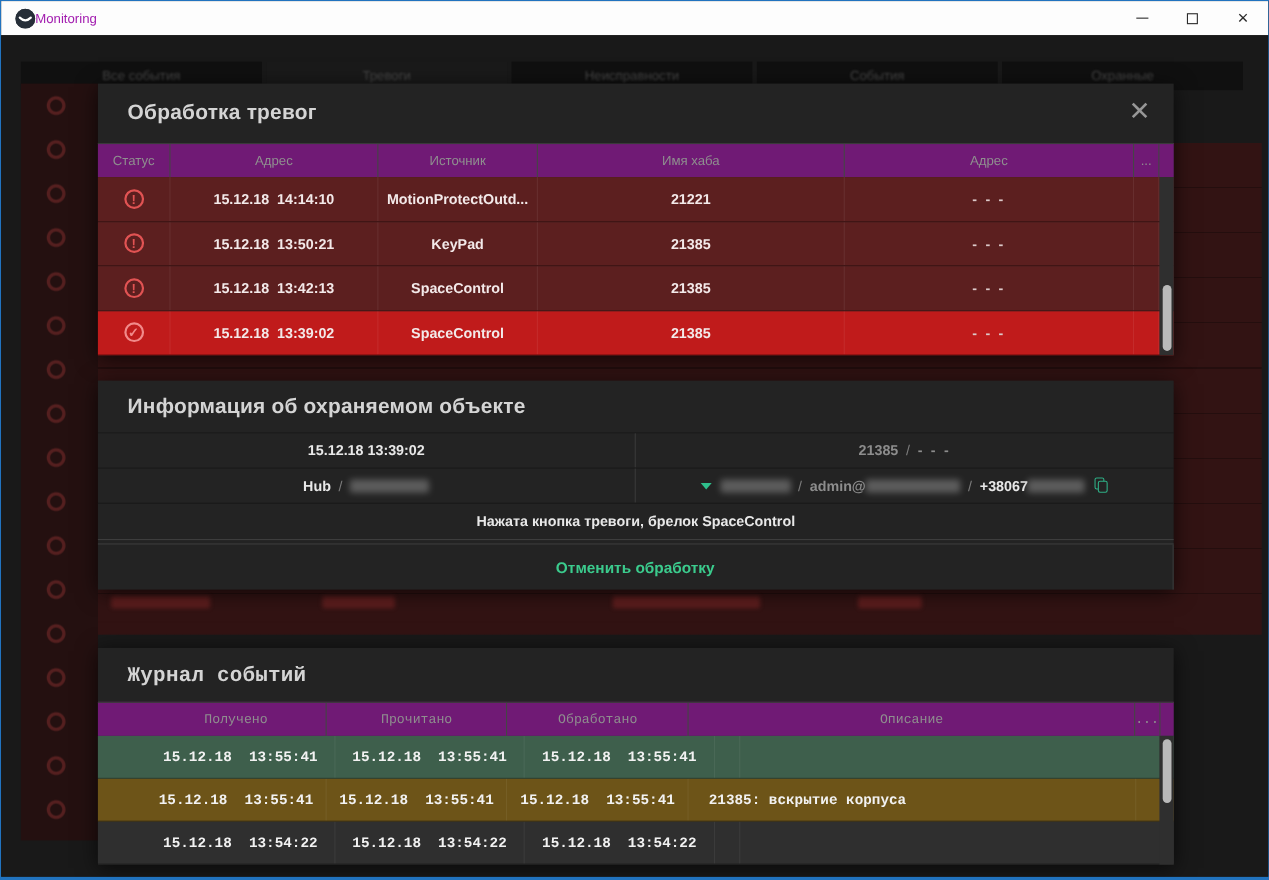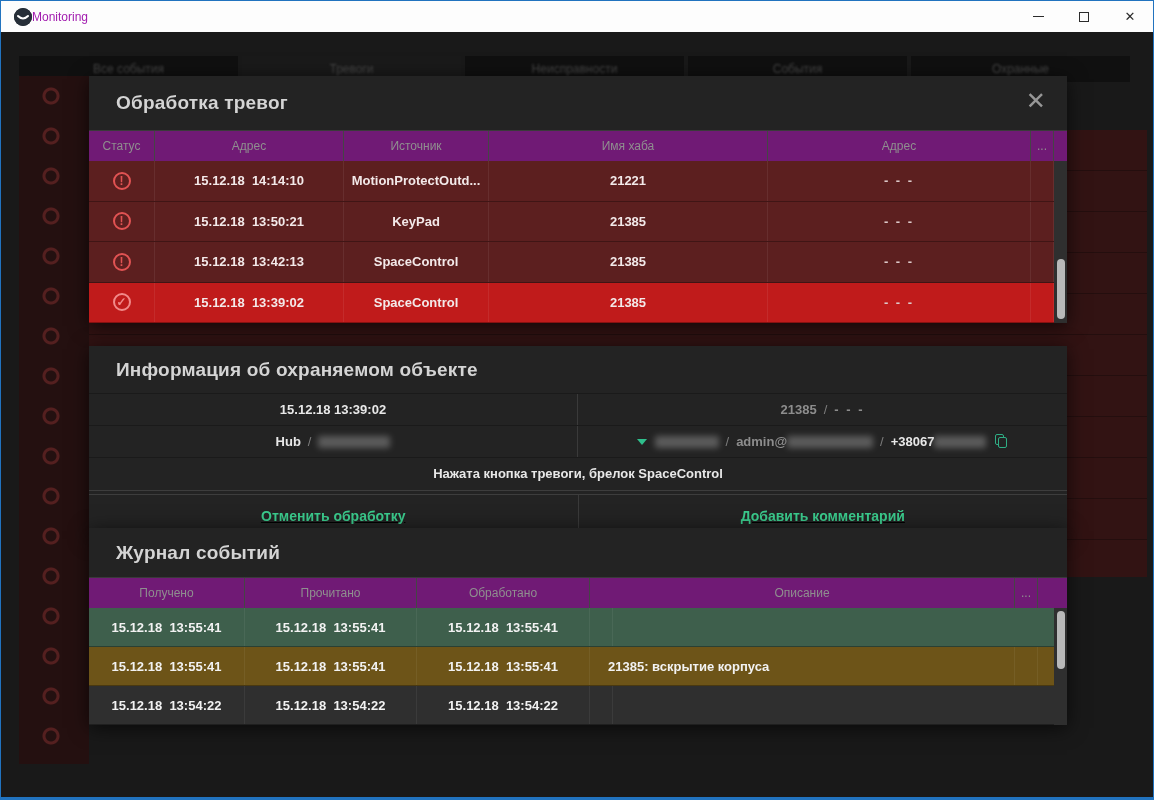--- a/index.html
+++ b/index.html
@@ -126,31 +126,31 @@
   .tri-down {
     width:0; height:0; border-left:5px solid transparent; border-right:5px solid transparent;
     border-top:6px solid #2fbf8c; margin-right:8px;
   }
   .copy-ic { position:relative; width:13px; height:15px; margin-left:9px; }
   .copy-ic i { position:absolute; border:1.5px solid #2fae85; border-radius:2px; background:#232323; }
   .copy-ic i.back { left:0; top:0; width:9px; height:11px; }
   .copy-ic i.front { left:3px; top:3px; width:9px; height:11px; }
 
   .dbl-line { height:5px; border-top:1px solid #3d3d3d; border-bottom:1px solid #3d3d3d; margin-top:1px; }
-  .btn-row { flex:1; display:flex;text-decoration:underline; }
+  .btn-row { flex:1; display:flex; }
   .text-btn {
     flex:1; display:flex; align-items:center; justify-content:center;
     font-size:14px; font-weight:700; color:#3bcb8d; cursor:default;
   }
   .text-btn.first { border-right:1px solid #3a3a3a; }
 
   
-  #panel-journal { top:496px; height:197px; }
+  #panel-journal { top:557px; height:197px;font-family:Liberation Mono, monospace; }
   #panel-journal .panel-title { height:49px; }
-  .j-c0{width:156px;} .j-c1{width:172px;} .j-c2{width:173px;}
+  .j-c0{width:172px;margin-left:44px;} .j-c1{width:172px;} .j-c2{width:173px;}
   .j-c3{width:425px;} .j-c4{width:23px;} .j-sc{width:13px;}
   .j-rows { position:relative; flex:1; display:flex; flex-direction:column; }
   .j-row { flex:1; display:flex; border-bottom:1px solid rgba(0,0,0,.32);text-align:center; }
   .j-row.green { background:#3e5f4c; }
   .j-row.olive { background:#6d5418; }
   .j-row.dark  { background:#2f2f2f; }
   .j-row .cell {
     display:flex; align-items:center; justify-content:center;
     font-size:13px; font-weight:700; color:#f2f2f2;
     border-right:1px solid rgba(255,255,255,.06); white-space:pre;
@@ -301,21 +301,20 @@
       </div>
 
       <div class="info-row">
         <div class="info-cell">Нажата кнопка тревоги, брелок SpaceControl</div>
       </div>
 
       <div class="dbl-line"></div>
 
       <div class="btn-row">
         <div class="text-btn first">Отменить обработку</div>
-        <div class="text-btn">Добавить комментарий</div>
       </div>
     </div>
 
     <div class="panel" id="panel-journal">
       <div class="panel-title">
         <span>Журнал событий</span>
       </div>
 
       <div class="thead">
         <div class="th j-c0">Получено</div>

